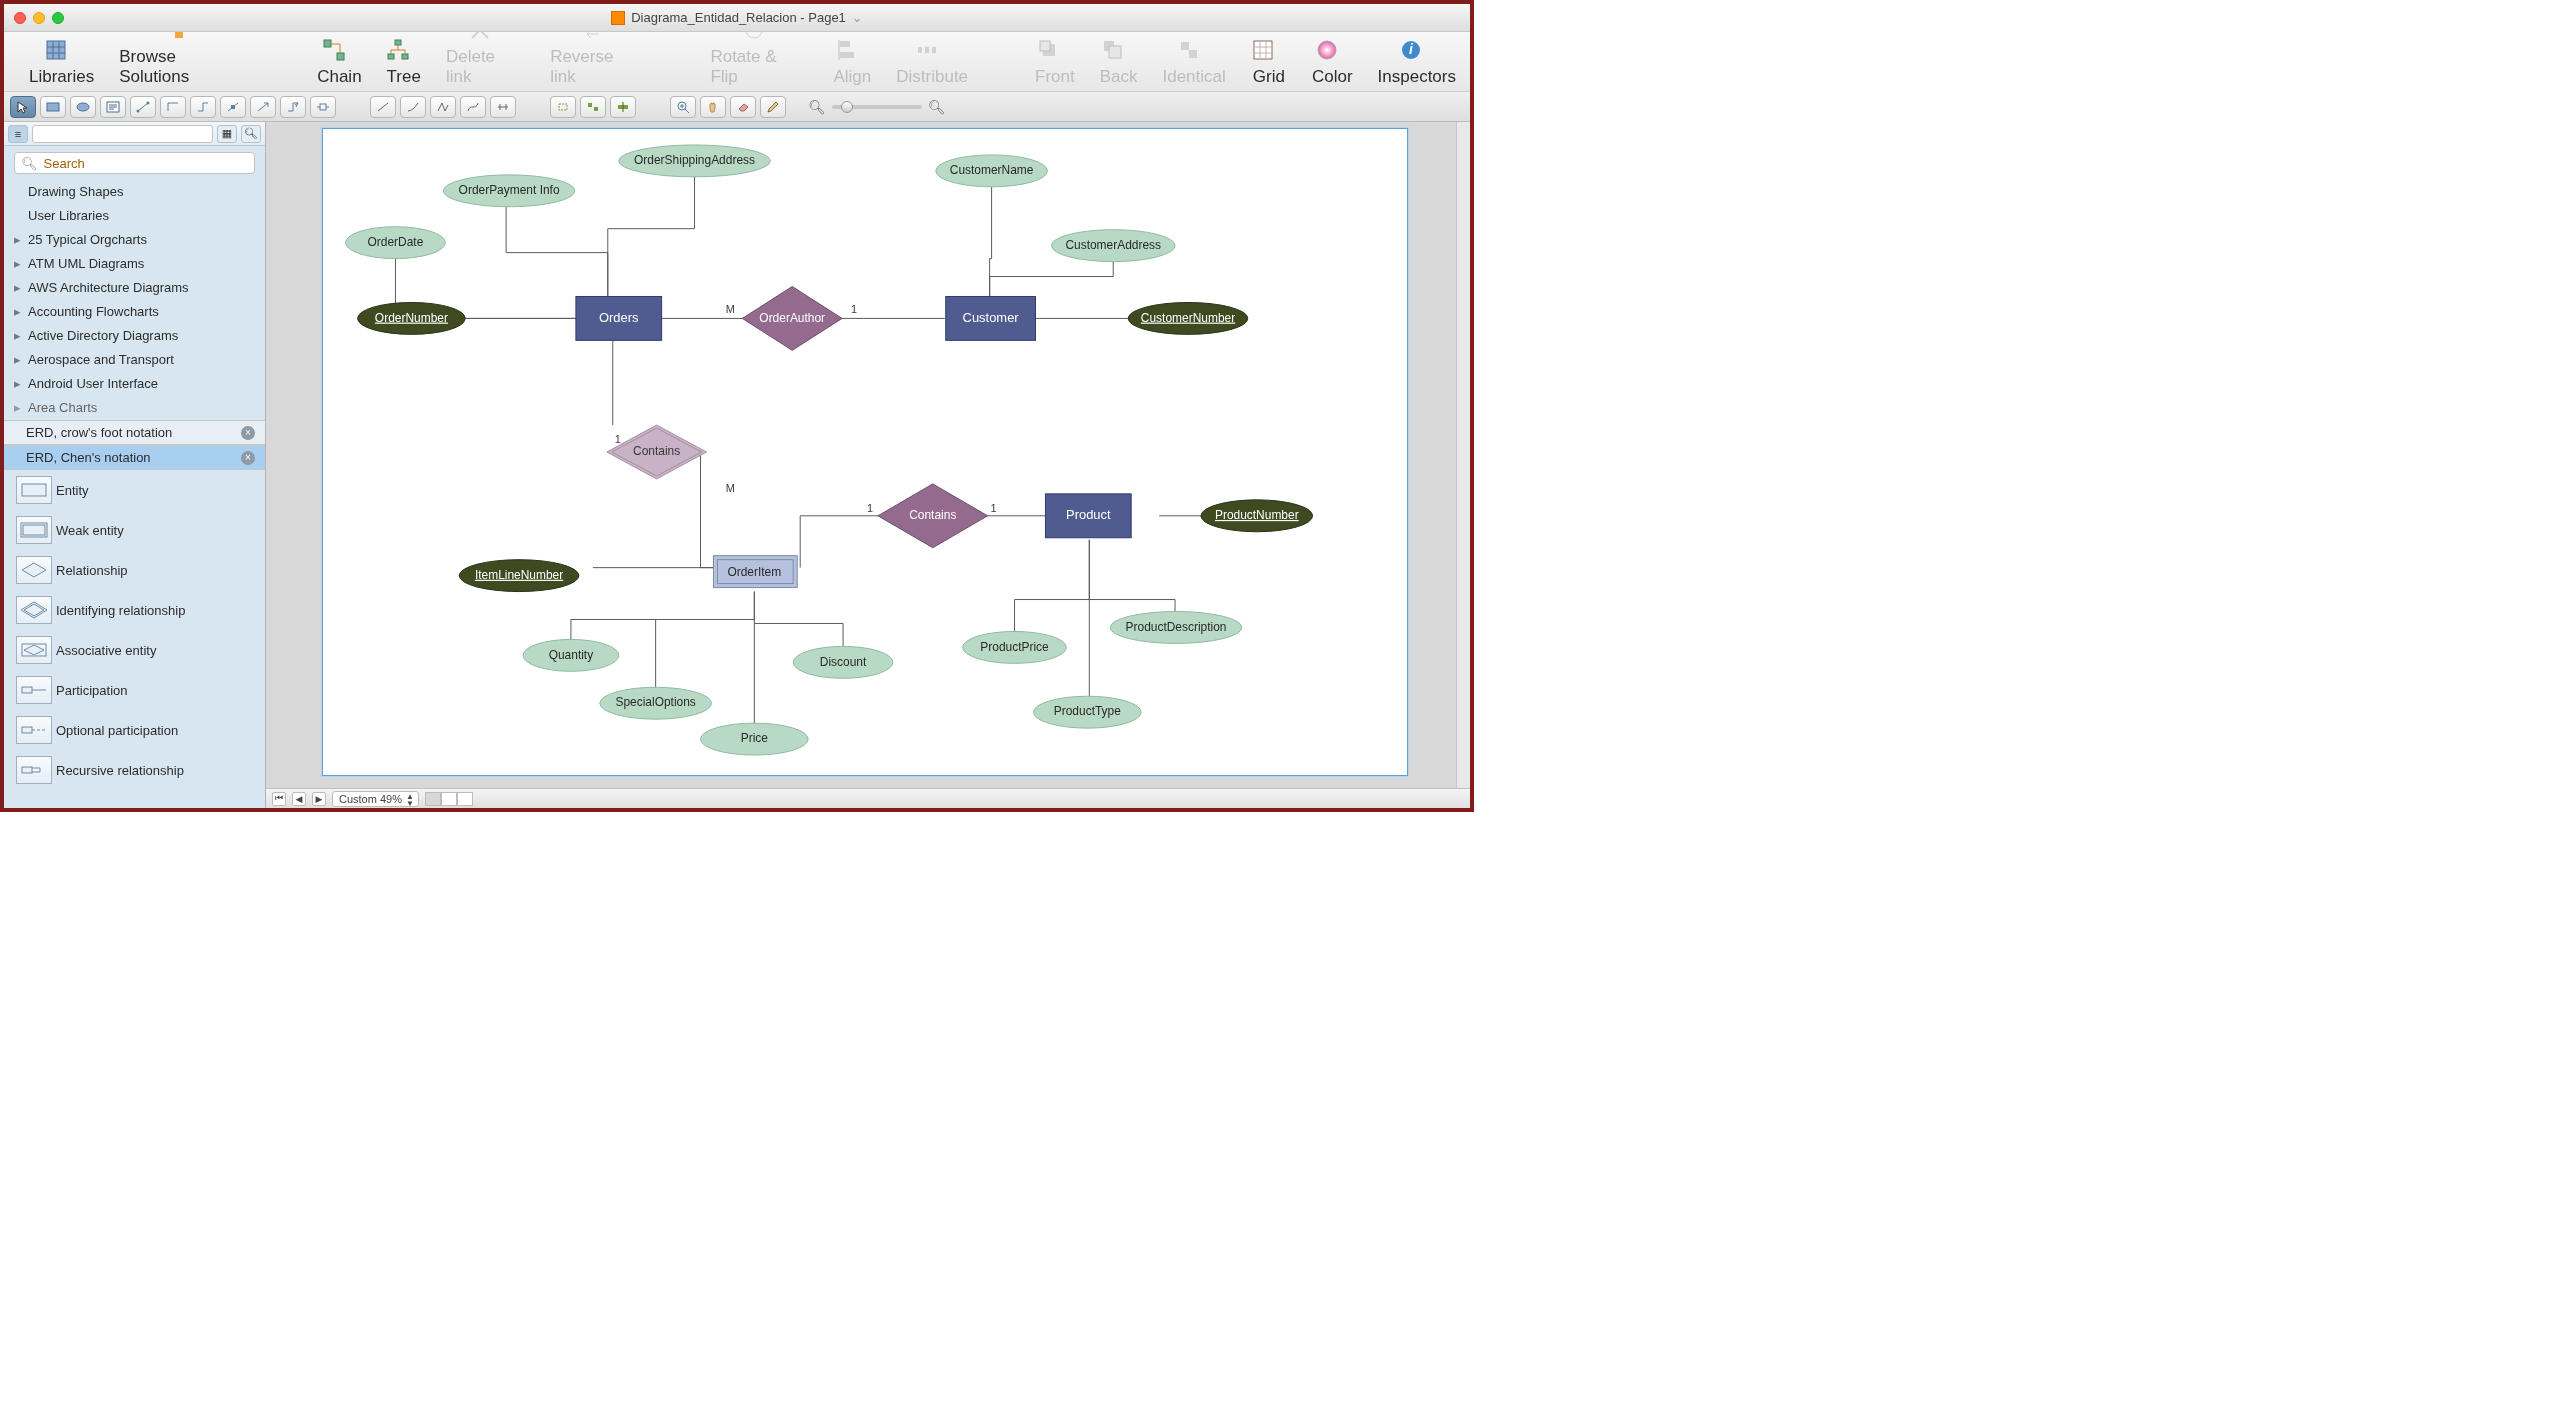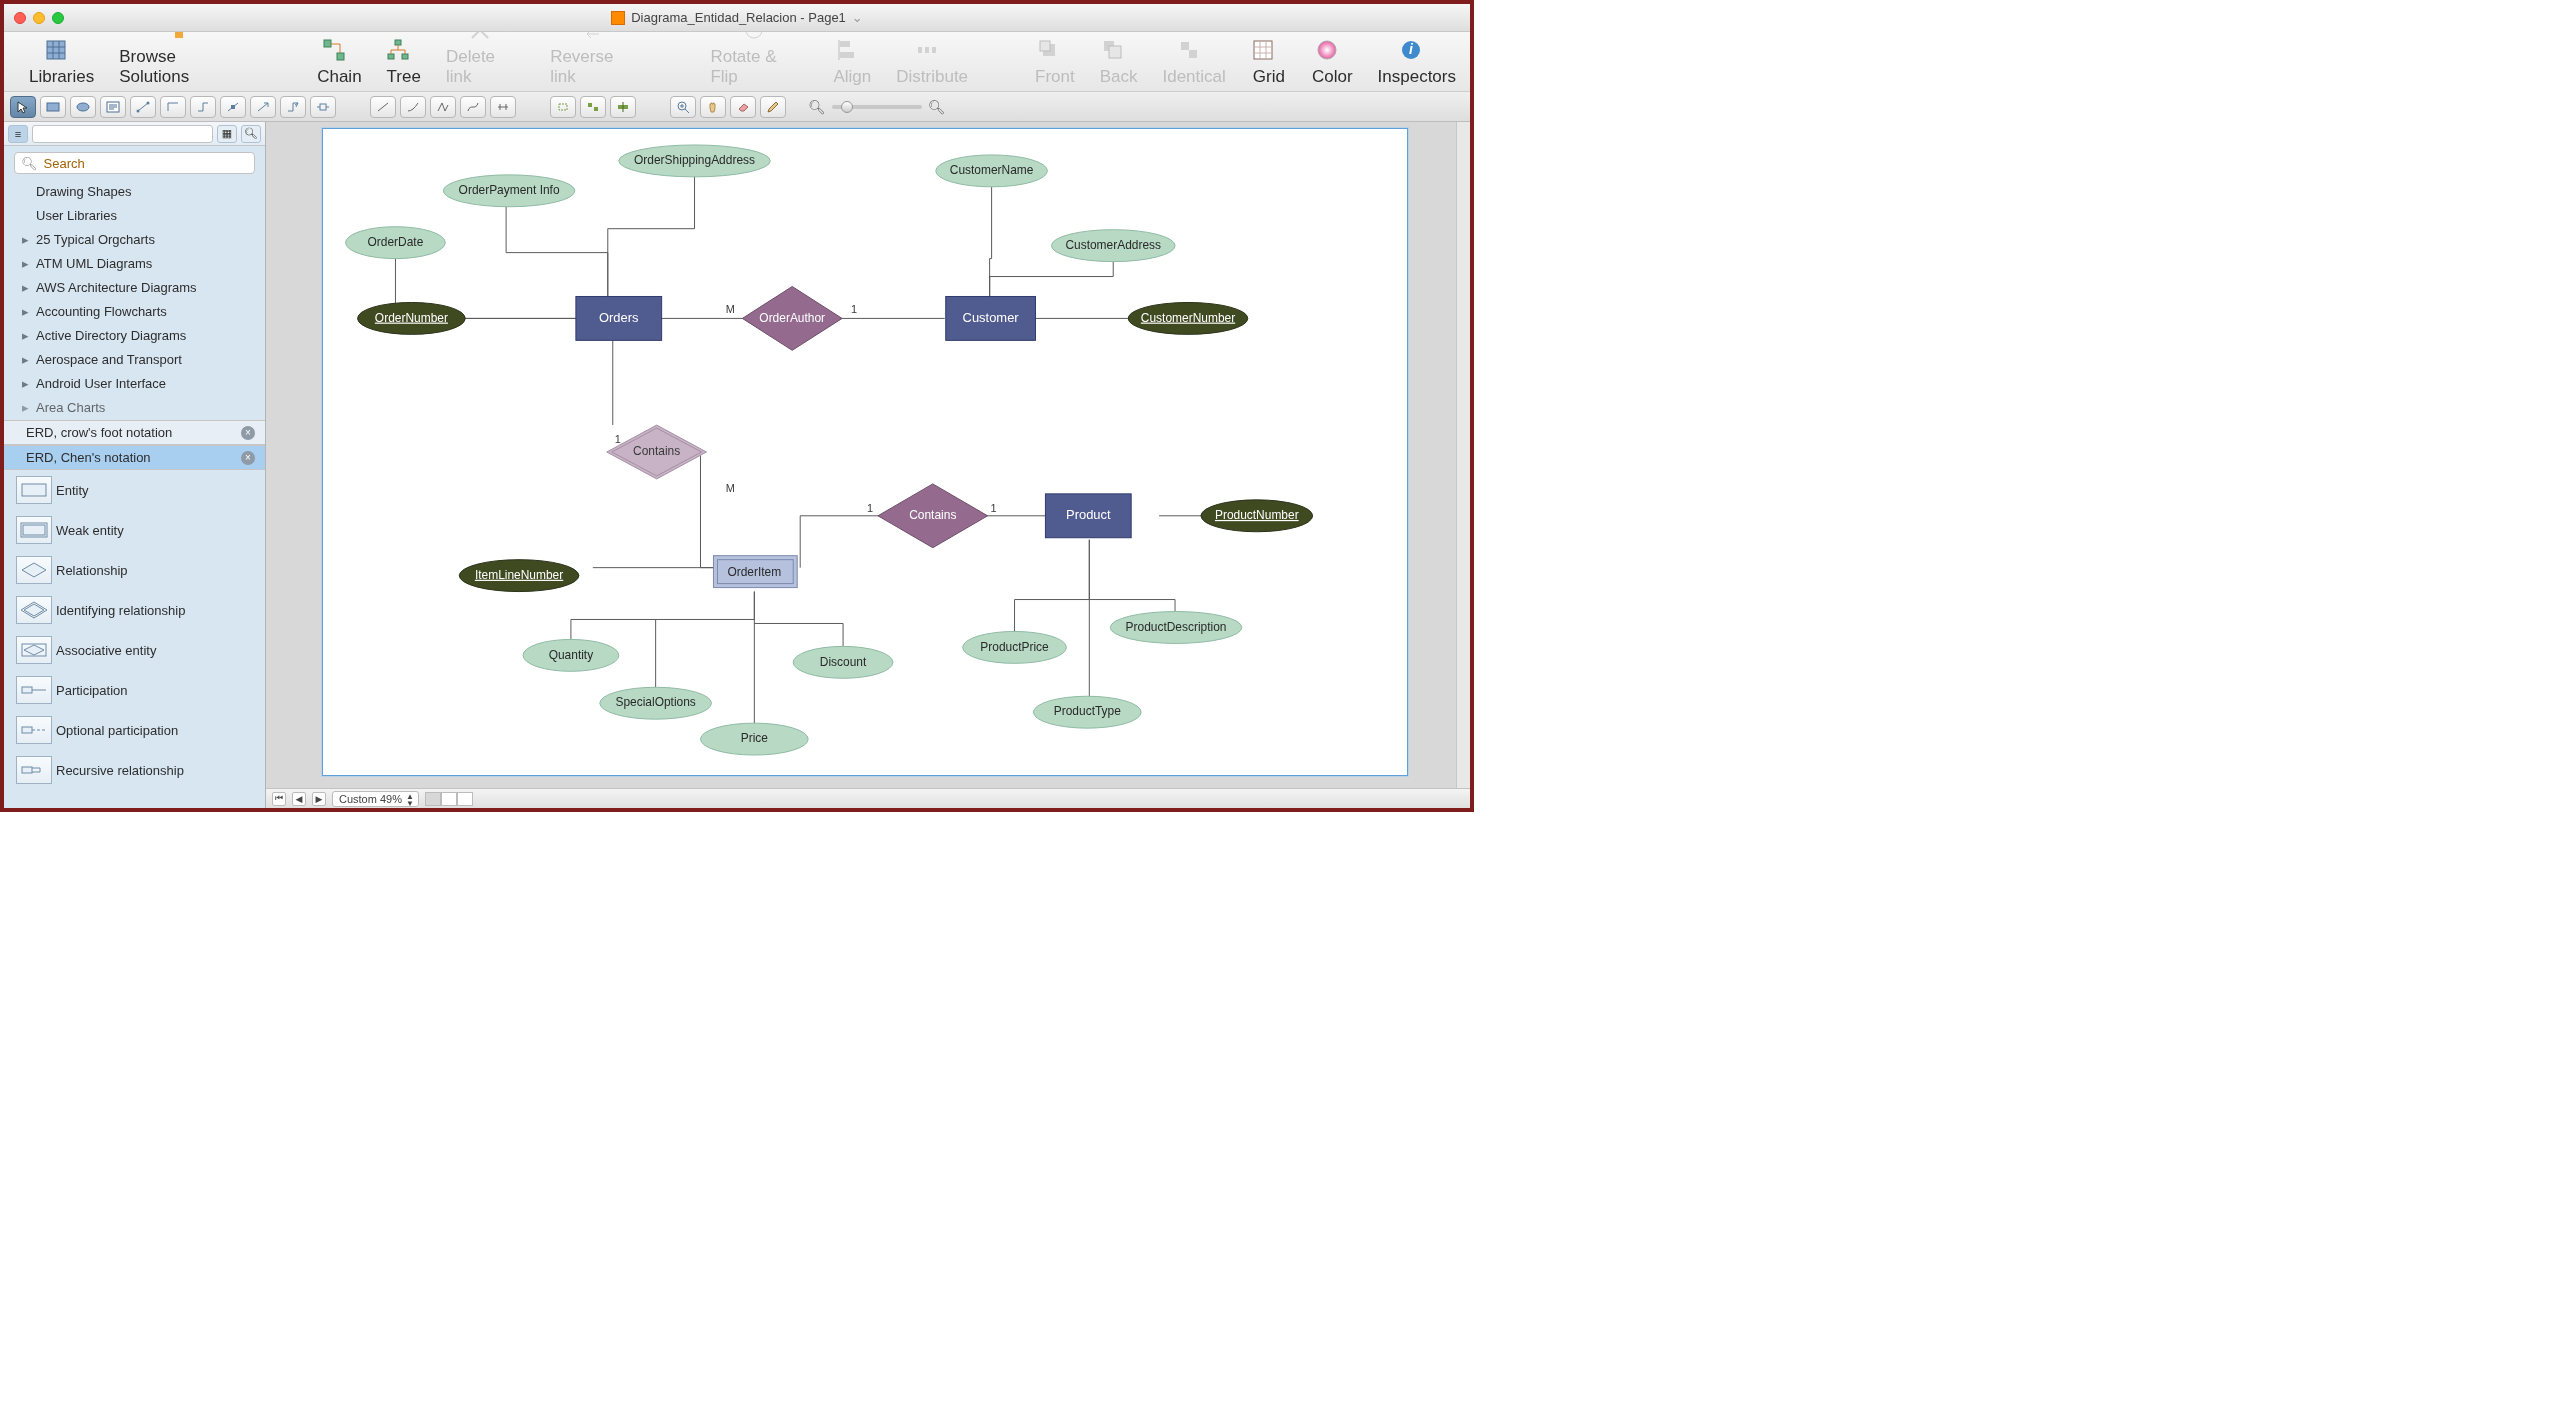--- a/index.html
+++ b/index.html
@@ -65,21 +65,21 @@
   
   .body{flex:1;display:flex;min-height:0;}
   .sidebar{width:262px;background:var(--sidebar);border-right:1px solid #b4b4b4;display:flex;flex-direction:column;}
   .side-top{height:24px;border-bottom:1px solid #c6c6c6;display:flex;align-items:center;gap:4px;padding:0 4px;background:linear-gradient(#f2f6fa,#e2ecf4);}
   .side-top .viewbtn{width:20px;height:18px;border:1px solid #b0c2d2;border-radius:3px;background:#e6eef5;font-size:11px;display:flex;align-items:center;justify-content:center;}
   .side-top .viewbtn.active{background:#bcd3e8;}
   .side-top input{flex:1;height:18px;border:1px solid #c3c3c3;border-radius:3px;background:#fff;padding:0 4px;font-size:11px;}
   .search{margin:6px 10px;height:22px;border:1px solid #c3c3c3;border-radius:4px;background:#fff;display:flex;align-items:center;padding:0 6px;color:#8a8a8a;}
   .search .sg{margin-right:6px;}
   .liblist{overflow:hidden;}
-  .librow{padding:4px 18px;font-size:13px;border-bottom:1px solid rgba(0,0,0,0);cursor:default;display:flex;align-items:center;gap:4px;}
+  .librow{padding:4px 10px;font-size:13px;border-bottom:1px solid rgba(0,0,0,0);cursor:default;display:flex;align-items:center;gap:4px;}
   .librow .arrow{color:#6c7a86;width:10px;}
   .stencil-tabs{}
   .stencil-tab{padding:4px 10px 4px 22px;background:#e7eef5;border-top:1px solid #c6c6c6;border-bottom:1px solid #c6c6c6;display:flex;align-items:center;justify-content:space-between;}
   .stencil-tab.active{background:var(--highlight);}
   .stencil-tab .close{width:14px;height:14px;border-radius:50%;background:#8e9aa5;color:#fff;font-size:10px;display:flex;align-items:center;justify-content:center;}
   .shapes{flex:1;overflow:auto;background:var(--sidebar);}
   .shapeitem{display:flex;align-items:center;gap:4px;padding:6px 12px;}
   .shapeitem .thumb{width:36px;height:28px;border:1px solid #9fb2c4;background:linear-gradient(#f8fbfd,#e6eef5);display:flex;align-items:center;justify-content:center;font-size:10px;}
   .shapeitem .label{font-size:13px;}
 

